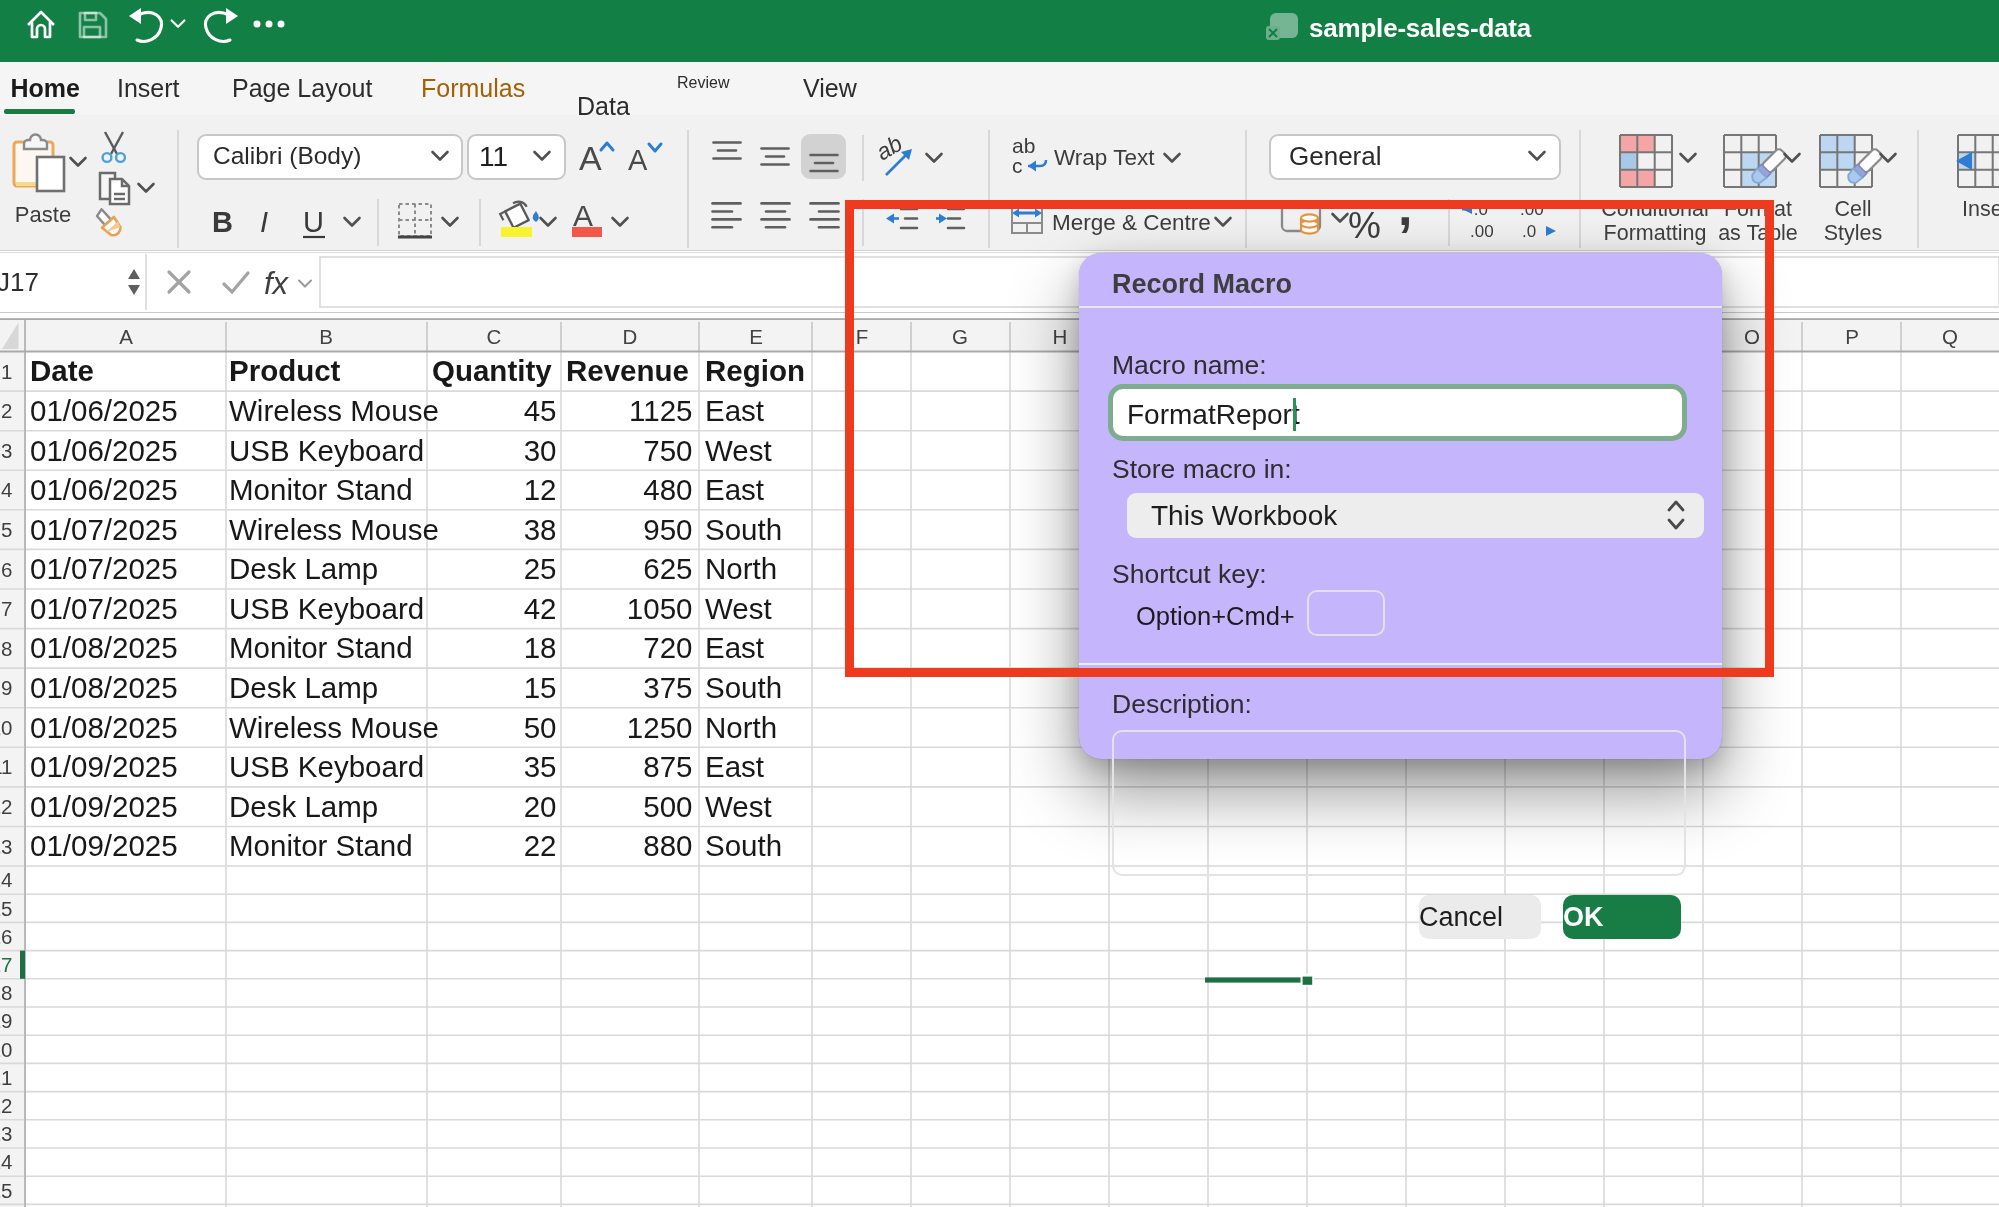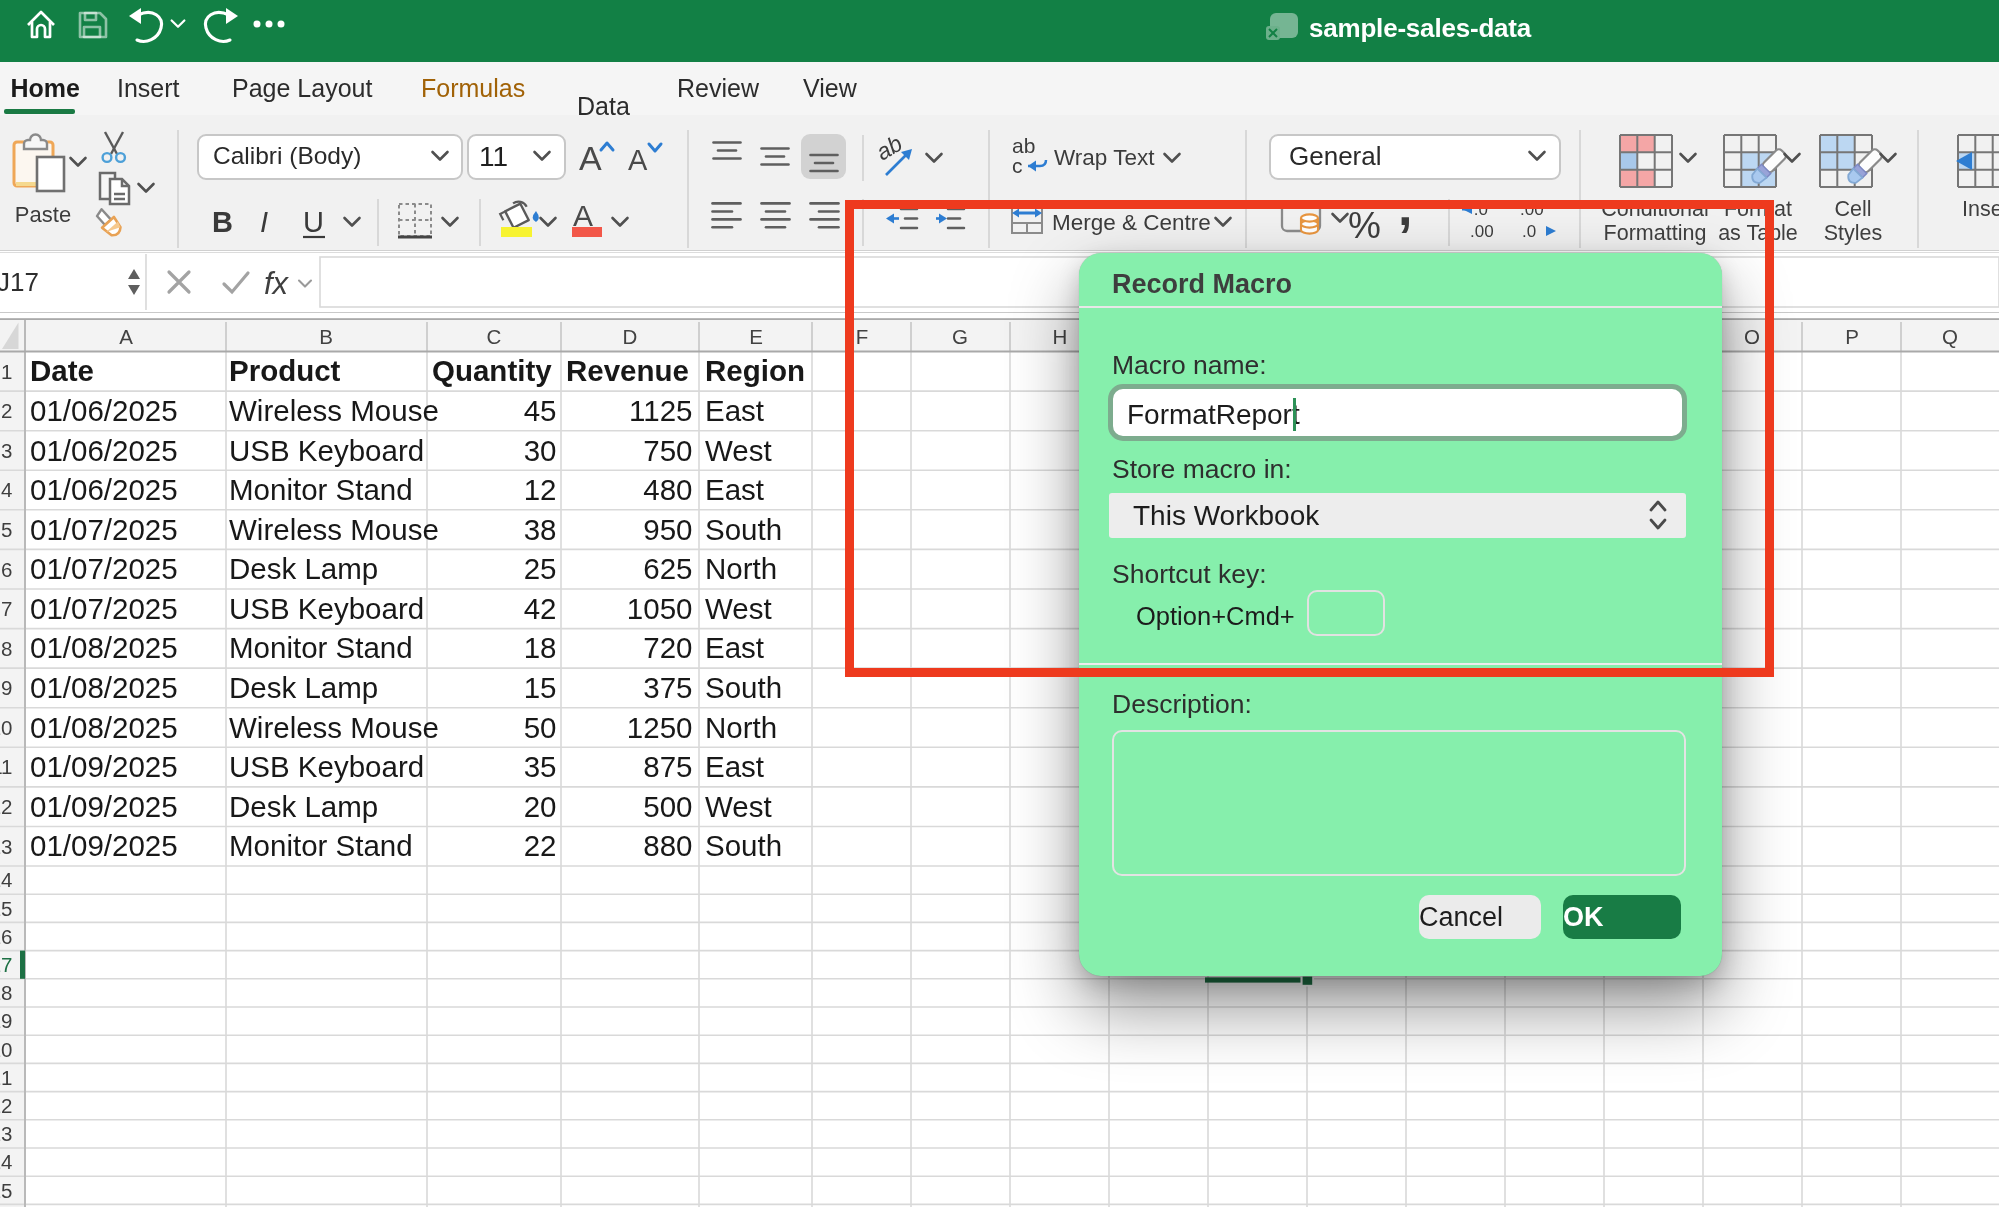--- a/index.html
+++ b/index.html
@@ -37,21 +37,21 @@
       <rect x="1266" y="26" width="14" height="14" rx="3" fill="#e9f2ec"></rect>
       <path d="M1269 29 l8 8 m0 -8 l-8 8" stroke="#128045" stroke-width="2"></path>
     </g>
 <text x="1309" y="37" font-size="26" font-weight="bold" letter-spacing="-0.2" fill="#ffffff">sample-sales-data</text>
 </svg>
 <div style="position:absolute;left:10.5px;top:74px;font-size:25px;font-weight:bold;color:#1b1b1b">Home</div>
 <div style="position:absolute;left:117px;top:74px;font-size:25px;font-weight:normal;color:#2c2c2c">Insert</div>
 <div style="position:absolute;left:232px;top:74px;font-size:25px;font-weight:normal;color:#2c2c2c">Page Layout</div>
 <div style="position:absolute;left:421px;top:74px;font-size:25px;font-weight:normal;color:#a16207">Formulas</div>
 <div style="position:absolute;left:577px;top:92px;font-size:25px;font-weight:normal;color:#2c2c2c">Data</div>
-<div style="position:absolute;left:677px;top:74px;font-size:25px;font-weight:normal;color:#2c2c2c">Review</div>
+<div style="position:absolute;left:677px;top:74px;font-size:16px;font-weight:normal;color:#2c2c2c">Review</div>
 <div style="position:absolute;left:803px;top:74px;font-size:25px;font-weight:normal;color:#2c2c2c">View</div>
 <div style="position:absolute;left:3.5px;top:108.5px;width:71px;height:5px;background:#1a7a44;border-radius:2px"></div>
 <svg width="1999" height="138" style="position:absolute;left:0;top:113px">
 <line x1="178" y1="17" x2="178" y2="135" stroke="#d2d2d2" stroke-width="1.6"></line>
 <line x1="688" y1="17" x2="688" y2="135" stroke="#d2d2d2" stroke-width="1.6"></line>
 <line x1="989" y1="17" x2="989" y2="135" stroke="#d2d2d2" stroke-width="1.6"></line>
 <line x1="1246" y1="17" x2="1246" y2="135" stroke="#d2d2d2" stroke-width="1.6"></line>
 <line x1="1580" y1="17" x2="1580" y2="135" stroke="#d2d2d2" stroke-width="1.6"></line>
 <line x1="1918" y1="17" x2="1918" y2="135" stroke="#d2d2d2" stroke-width="1.6"></line>
 <line x1="378" y1="86" x2="378" y2="133" stroke="#d2d2d2" stroke-width="1.6"></line>
@@ -447,30 +447,30 @@
 <text x="30" y="543.3" font-size="29.5" font-weight="normal" fill="#181818">01/09/2025</text>
 <text x="229" y="543.3" font-size="29.5" font-weight="normal" fill="#181818">Monitor Stand</text>
 <text x="556.5" y="543.3" font-size="29.5" text-anchor="end" fill="#181818">22</text>
 <text x="692.5" y="543.3" font-size="29.5" text-anchor="end" fill="#181818">880</text>
 <text x="705" y="543.3" font-size="29.5" font-weight="normal" fill="#181818">South</text>
 <rect x="20" y="637.6" width="5" height="28.2" fill="#1d7044"></rect>
 <rect x="1299" y="661.0" width="15" height="12.5" fill="#ffffff"></rect>
 <rect x="1205" y="664.4" width="95.5" height="5.2" fill="#1d7044"></rect>
 <rect x="1302.6" y="663.6" width="9.6" height="8.2" fill="#1d7044"></rect>
 </svg>
-<div id="dlg" style="position:absolute;left:1079px;top:253px;width:643px;height:723px;background:#86efac;border-radius:22px;box-shadow:0 32px 68px rgba(0,0,0,.42),0 8px 22px rgba(0,0,0,.16),0 0 1px rgba(0,0,0,.25);z-index:40">
+<div id="dlg" style="position:absolute;left:1079px;top:253px;width:643px;height:506px;background:#c4b5fd;border-radius:22px;box-shadow:0 32px 68px rgba(0,0,0,.42),0 8px 22px rgba(0,0,0,.16),0 0 1px rgba(0,0,0,.25);z-index:40">
 <div style="position:absolute;left:33px;top:16px;font-size:27px;font-weight:bold;color:#3e3e3e">Record Macro</div>
 <div style="position:absolute;left:0;top:53px;width:100%;height:1.5px;background:#e7e7e7"></div>
 <div style="position:absolute;left:33px;top:97px;font-size:26.5px;color:#2e2e2e">Macro name:</div>
 <div style="position:absolute;left:29px;top:131px;width:579px;height:57px;border:5px solid #7dac8e;border-radius:15px;background:#fff;box-sizing:border-box">
       <span style="position:absolute;left:14px;top:10px;font-size:28px;color:#1c1c1c">FormatReport</span>
       <span style="position:absolute;left:180px;top:9px;width:3px;height:33px;background:#2d9157"></span>
     </div>
 <div style="position:absolute;left:33px;top:201px;font-size:26.5px;color:#2e2e2e">Store macro in:</div>
-<div style="position:absolute;left:30px;top:240px;width:577px;height:45px;background:#ededed;border-radius:3px;box-sizing:border-box">
+<div style="position:absolute;left:48px;top:240px;width:577px;height:45px;background:#ededed;border-radius:9px;box-sizing:border-box">
       <span style="position:absolute;left:24px;top:7px;font-size:28px;color:#1c1c1c">This Workbook</span>
       <svg width="26" height="34" style="position:absolute;right:14px;top:5px">
         <polyline points="5,12 12,4 19,12" fill="none" stroke="#4a4a4a" stroke-width="2.8" stroke-linecap="round" stroke-linejoin="round"></polyline>
         <polyline points="5,22 12,30 19,22" fill="none" stroke="#4a4a4a" stroke-width="2.8" stroke-linecap="round" stroke-linejoin="round"></polyline>
       </svg>
     </div>
 <div style="position:absolute;left:33px;top:306px;font-size:26.5px;color:#2e2e2e">Shortcut key:</div>
 <div style="position:absolute;left:57px;top:349px;font-size:25.5px;color:#1c1c1c">Option+Cmd+</div>
 <div style="position:absolute;left:228px;top:337px;width:78px;height:46px;border:2px solid #e2e2e2;border-radius:10px;box-sizing:border-box"></div>
 <div style="position:absolute;left:0;top:410px;width:100%;height:1.5px;background:#ededed"></div>

